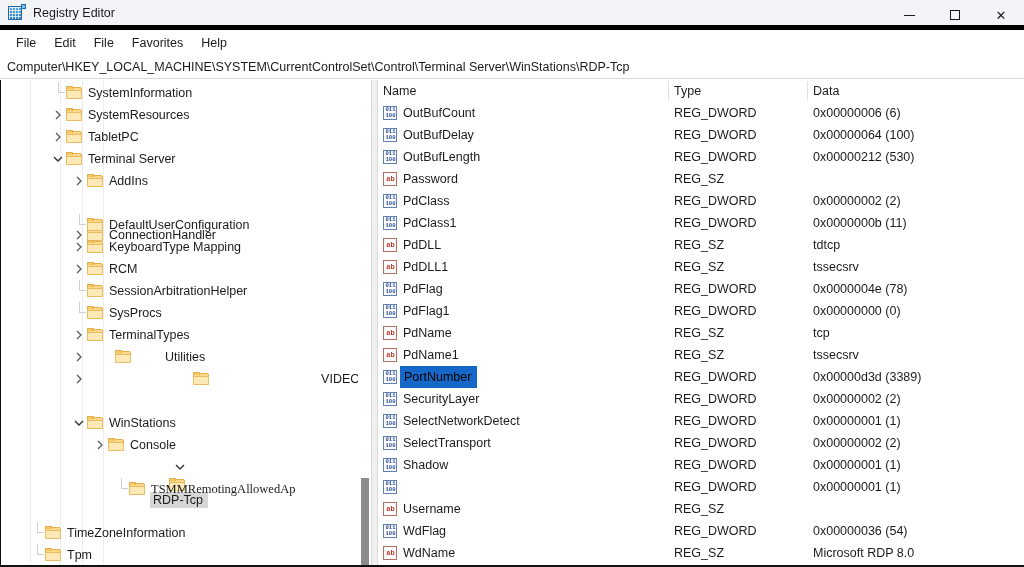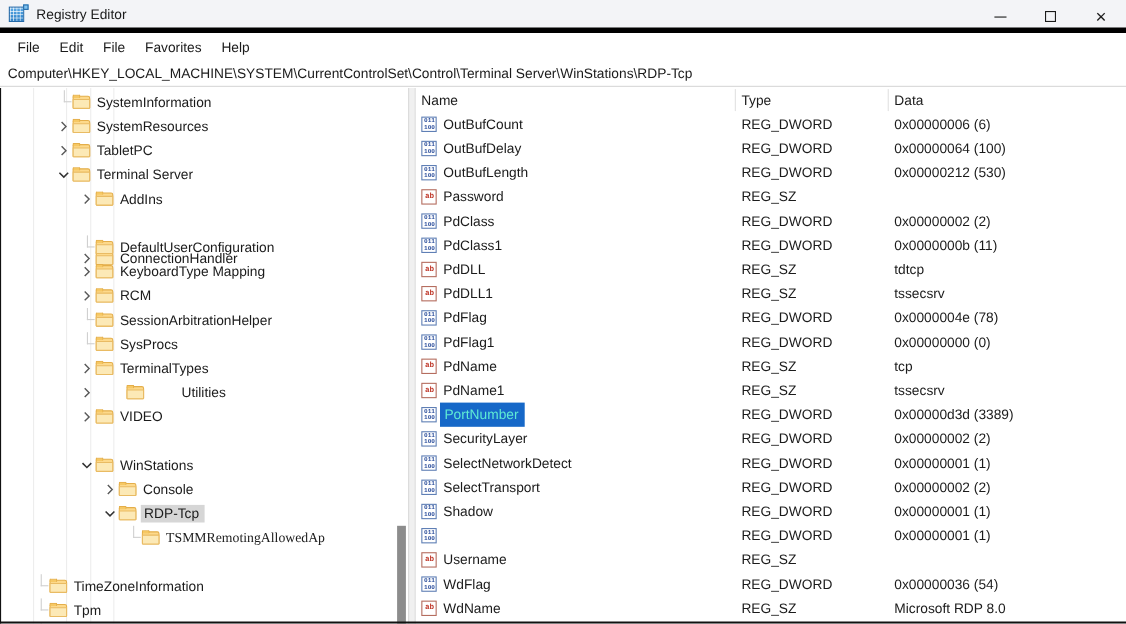--- a/index.html
+++ b/index.html
@@ -167,21 +167,21 @@
     font-family:"Liberation Mono", monospace;
     color:#2a4d9b; font-weight:bold; text-align:center; overflow:hidden;
   }
   .vicon.sz .bits { color:#c0392b; font-size:7px; line-height:12px; font-weight:bold; }
   .vname {
     position:absolute; left:25px; top:0; height:22px;
     display:flex; align-items:center; font-size:12.5px; color:#1b1b1b;
     white-space:nowrap;
   }
   .vrow.selected .vname {
-    background:#1668c8; color:#5eead4; padding:0 6px 0 4px; left:22px;
+    background:#1668c8; color:#000000; padding:0 6px 0 4px; left:22px;
   }
   .vtype {
     position:absolute; left:296px; top:0; height:22px;
     display:flex; align-items:center; font-size:12.5px; color:#1b1b1b;
   }
   .vdata {
     position:absolute; left:435px; top:0; height:22px;
     display:flex; align-items:center; font-size:12.5px; color:#1b1b1b;
     white-space:nowrap;
   }
@@ -373,21 +373,21 @@
             <path d="M2 1 L6 5 L2 9" fill="none" stroke="#5a5a5a" stroke-width="1.3"></path>
           </svg>
         </div>
         <div class="folder">
           <div class="back"></div>
           <div class="tabtop"></div>
           <div class="front"></div>
         </div>
         <span class="tlabel">Utilities</span>
       </div>
-      <div class="trow" style="top: 288px; padding-left: 71px;">
+      <div class="trow" style="top: 288px; padding-left: 71px; justify-content: space-between;">
         <div class="twist">
           <svg width="8" height="10" viewBox="0 0 8 10">
             <path d="M2 1 L6 5 L2 9" fill="none" stroke="#5a5a5a" stroke-width="1.3"></path>
           </svg>
         </div>
         <div class="folder">
           <div class="back"></div>
           <div class="tabtop"></div>
           <div class="front"></div>
         </div>
@@ -412,21 +412,21 @@
             <path d="M2 1 L6 5 L2 9" fill="none" stroke="#5a5a5a" stroke-width="1.3"></path>
           </svg>
         </div>
         <div class="folder">
           <div class="back"></div>
           <div class="tabtop"></div>
           <div class="front"></div>
         </div>
         <span class="tlabel">Console</span>
       </div>
-      <div class="trow selected" style="top: 376px; padding-left: 92px;">
+      <div class="trow selected" style="top: 376px;  flex-direction: column;">
         <div class="twist">
           <svg width="10" height="8" viewBox="0 0 10 8">
             <path d="M1 2 L5 6 L9 2" fill="none" stroke="#333" stroke-width="1.4"></path>
           </svg>
         </div>
         <div class="folder">
           <div class="back"></div>
           <div class="tabtop"></div>
           <div class="front"></div>
         </div>

